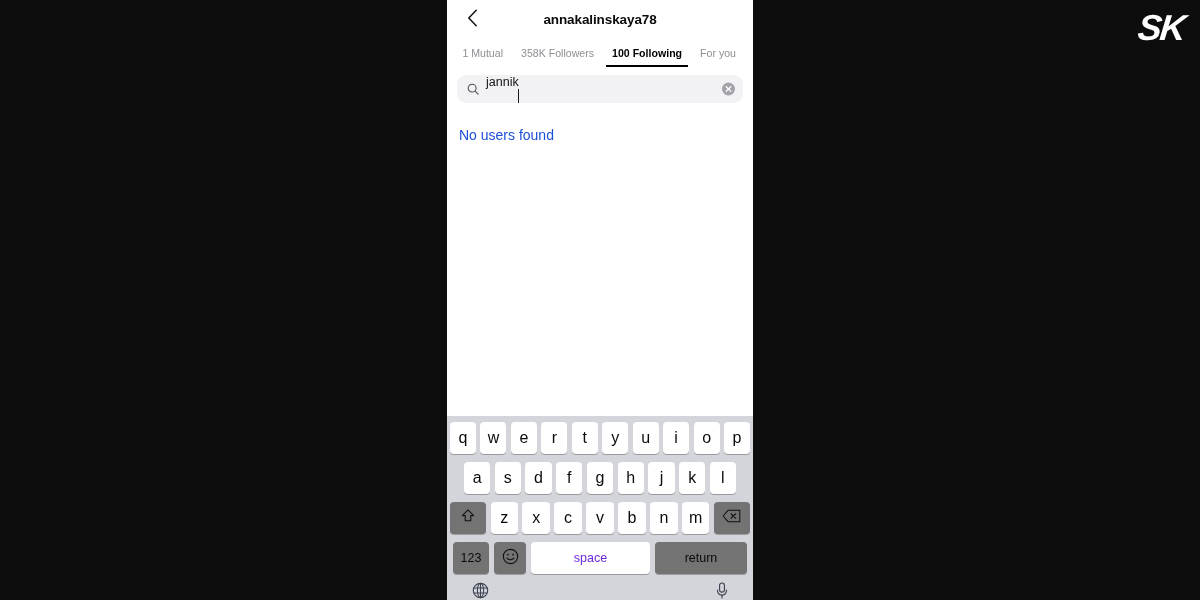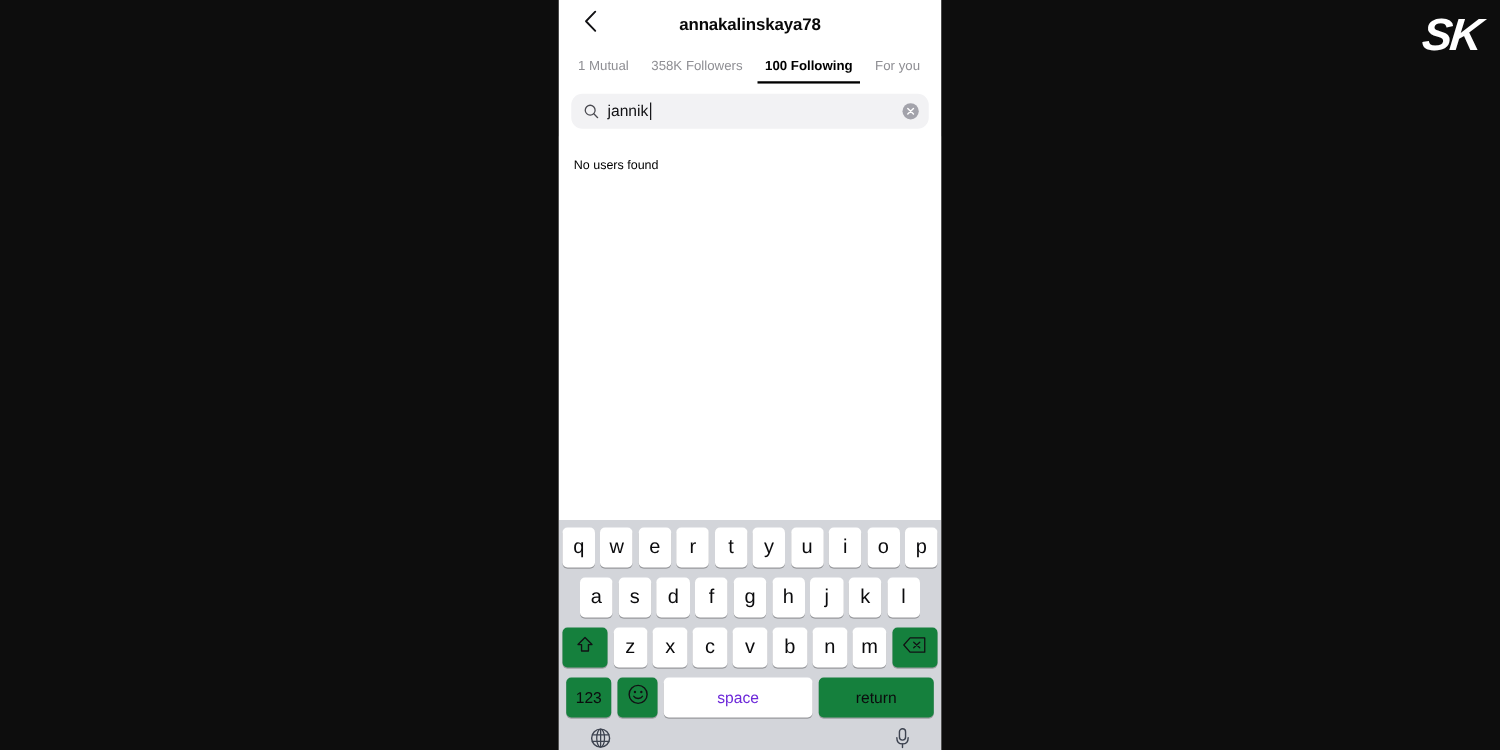--- a/index.html
+++ b/index.html
@@ -128,20 +128,21 @@
     display: flex;
     align-items: center;
     margin-right: 7px;
   }
   .search-value {
     font-size: 12.5px;
     color: #111114;
     position: relative;
     display: flex;
     align-items: flex-end;
+    flex-direction: column;
   }
   .caret {
     display: inline-block;
     width: 1px;
     height: 14px;
     background: #18181b;
     margin-left: 1px;
   }
   .clear-btn {
     position: absolute;
@@ -158,22 +159,22 @@
     cursor: pointer;
   }
 
   
   .results {
     flex: 1 1 auto;
     padding: 18px 12px 0 12px;
     background: #ffffff;
   }
   .empty-msg {
-    font-size: 10px;
-    color: #000000;
+    font-size: 14px;
+    color: #1d4ed8;
   }
 
   
   .keyboard {
     flex: 0 0 auto;
     background: #d3d5da;
     padding: 6px 3px 0 3px;
     user-select: none;
   }
   .krow {
@@ -191,21 +192,21 @@
     flex: 1 1 0;
     display: flex;
     align-items: center;
     justify-content: center;
     font-size: 16px;
     color: #0b0b0d;
     box-shadow: 0 1px 0 rgba(0,0,0,0.28);
     cursor: pointer;
   }
   .key.fn {
-    background: #15803d;
+    background: #737373;
     flex: 0 0 auto;
     box-shadow: 0 1px 0 rgba(0,0,0,0.26);
   }
   .key.shift, .key.bksp { width: 36px; }
   .krow.r4 { gap: 5px; padding: 0 3px; margin-bottom: 4px; }
   .key.num { width: 36px; font-size: 12.5px; }
   .key.emoji { width: 32px; }
   .key.space { flex: 1 1 auto; font-size: 12.5px; color: #6d28d9; }
   .key.ret { width: 92px; font-size: 12.5px; color: #0b0b0d; }
 

